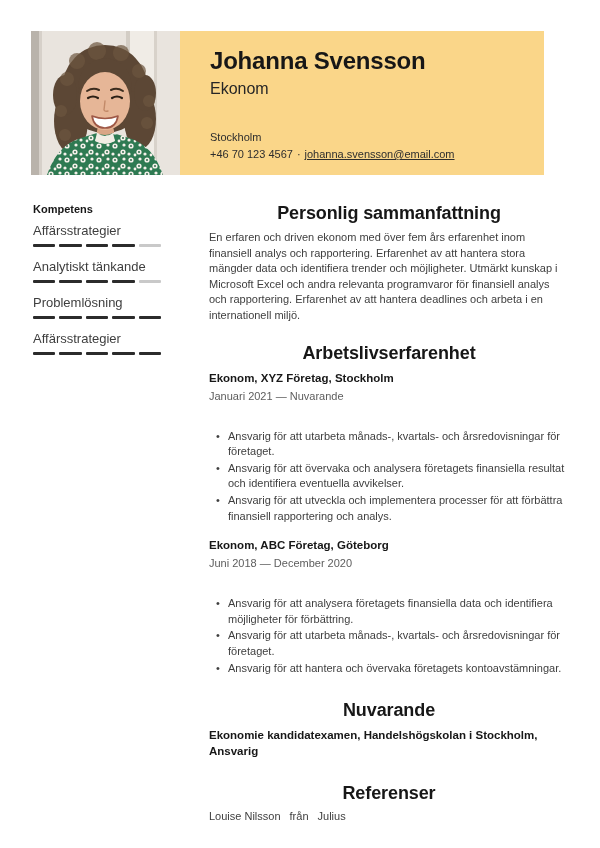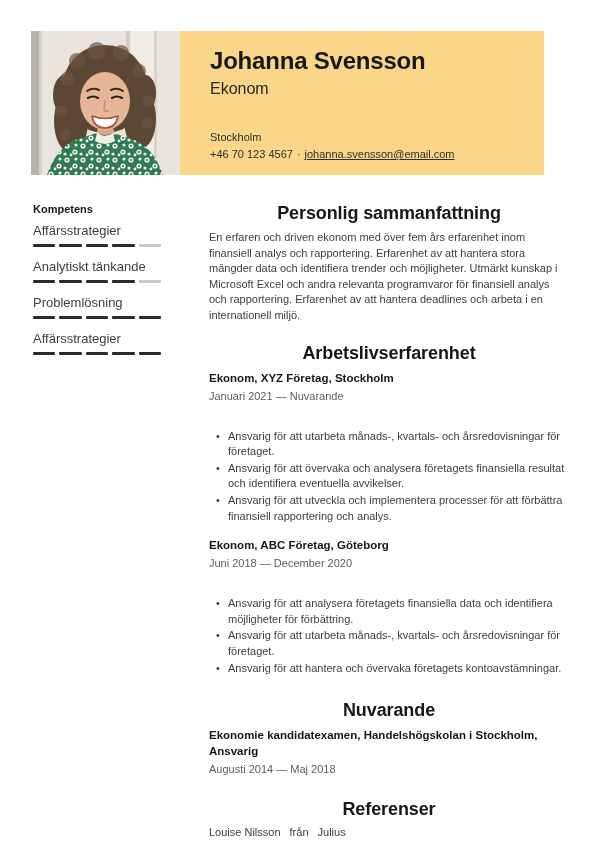--- a/index.html
+++ b/index.html
@@ -193,21 +193,20 @@
             <li>Ansvarig för att utarbeta månads-, kvartals- och årsredovisningar för företaget.</li>
             <li>Ansvarig för att hantera och övervaka företagets kontoavstämningar.</li>
           </ul>
         </div>
       </section>
 
       <section class="section mt-lg">
         <h2>Nuvarande</h2>
         <div class="edu">
           <h3>Ekonomie kandidatexamen, Handelshögskolan i Stockholm, Ansvarig</h3>
-          <div class="dates">Augusti 2014 — Maj 2018</div>
         </div>
       </section>
 
       <section class="section mt-lg">
         <h2>Referenser</h2>
         <p class="ref-line">
           <span>Louise Nilsson</span><span>från</span><span>Julius</span>
         </p>
       </section>
 

